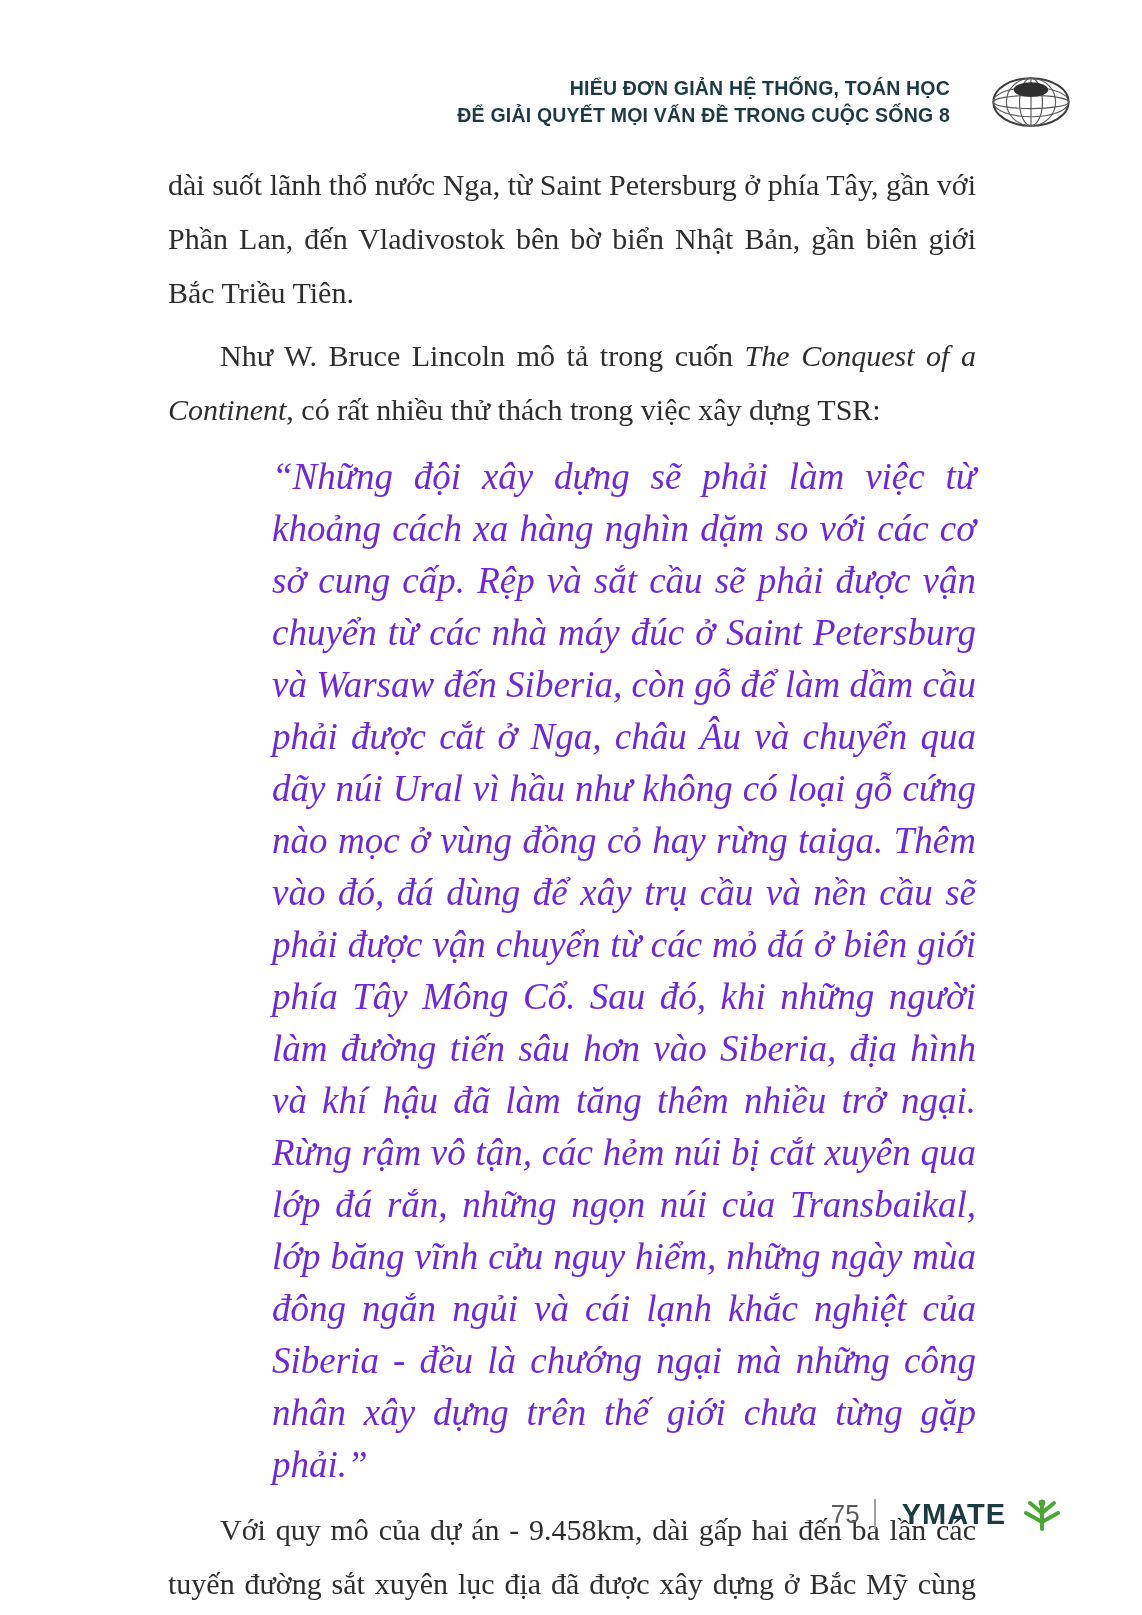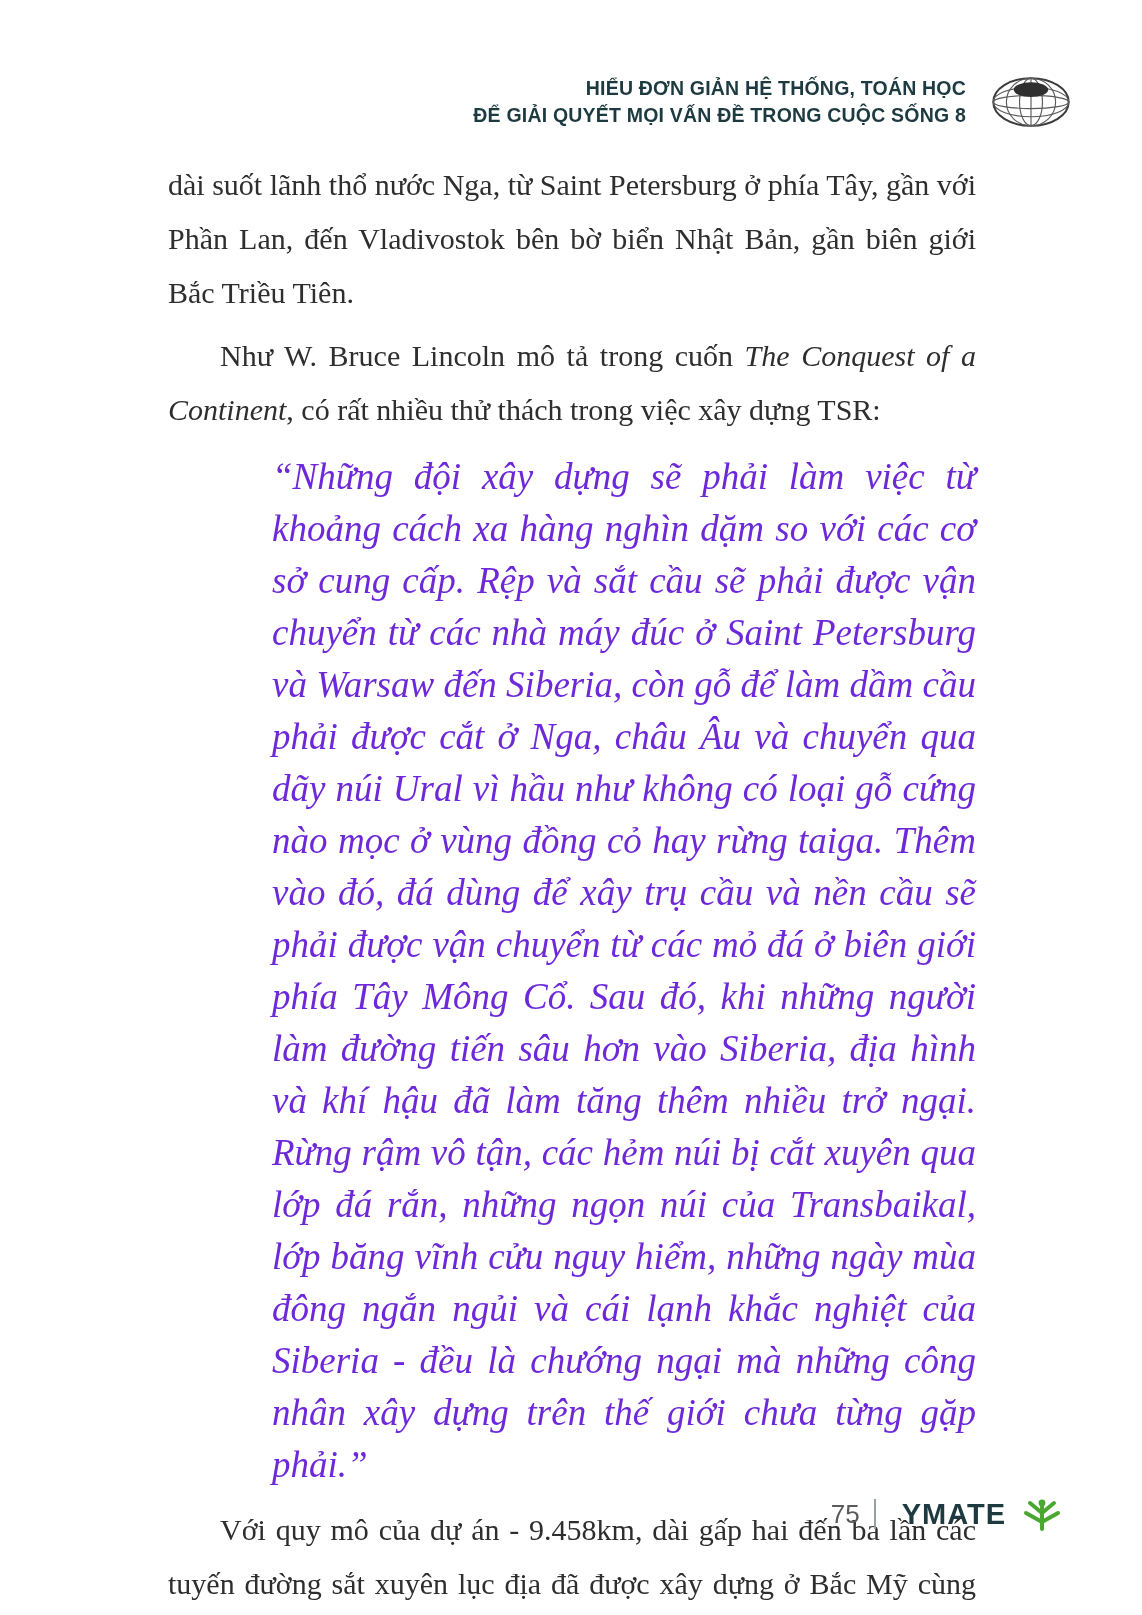--- a/index.html
+++ b/index.html
@@ -16,21 +16,21 @@
   }
   
   .header {
     position: absolute;
     top: 70px;
     left: 0;
     right: 70px;
     display: flex;
     justify-content: flex-end;
     align-items: center;
-    gap: 24px;
+    gap: 40px;
   }
   .header-text {
     text-align: right;
     font-family: "Liberation Sans", sans-serif;
     font-weight: bold;
     font-size: 19.5px;
     line-height: 27px;
     color: #1d3a40;
     letter-spacing: 0.2px;
   }

